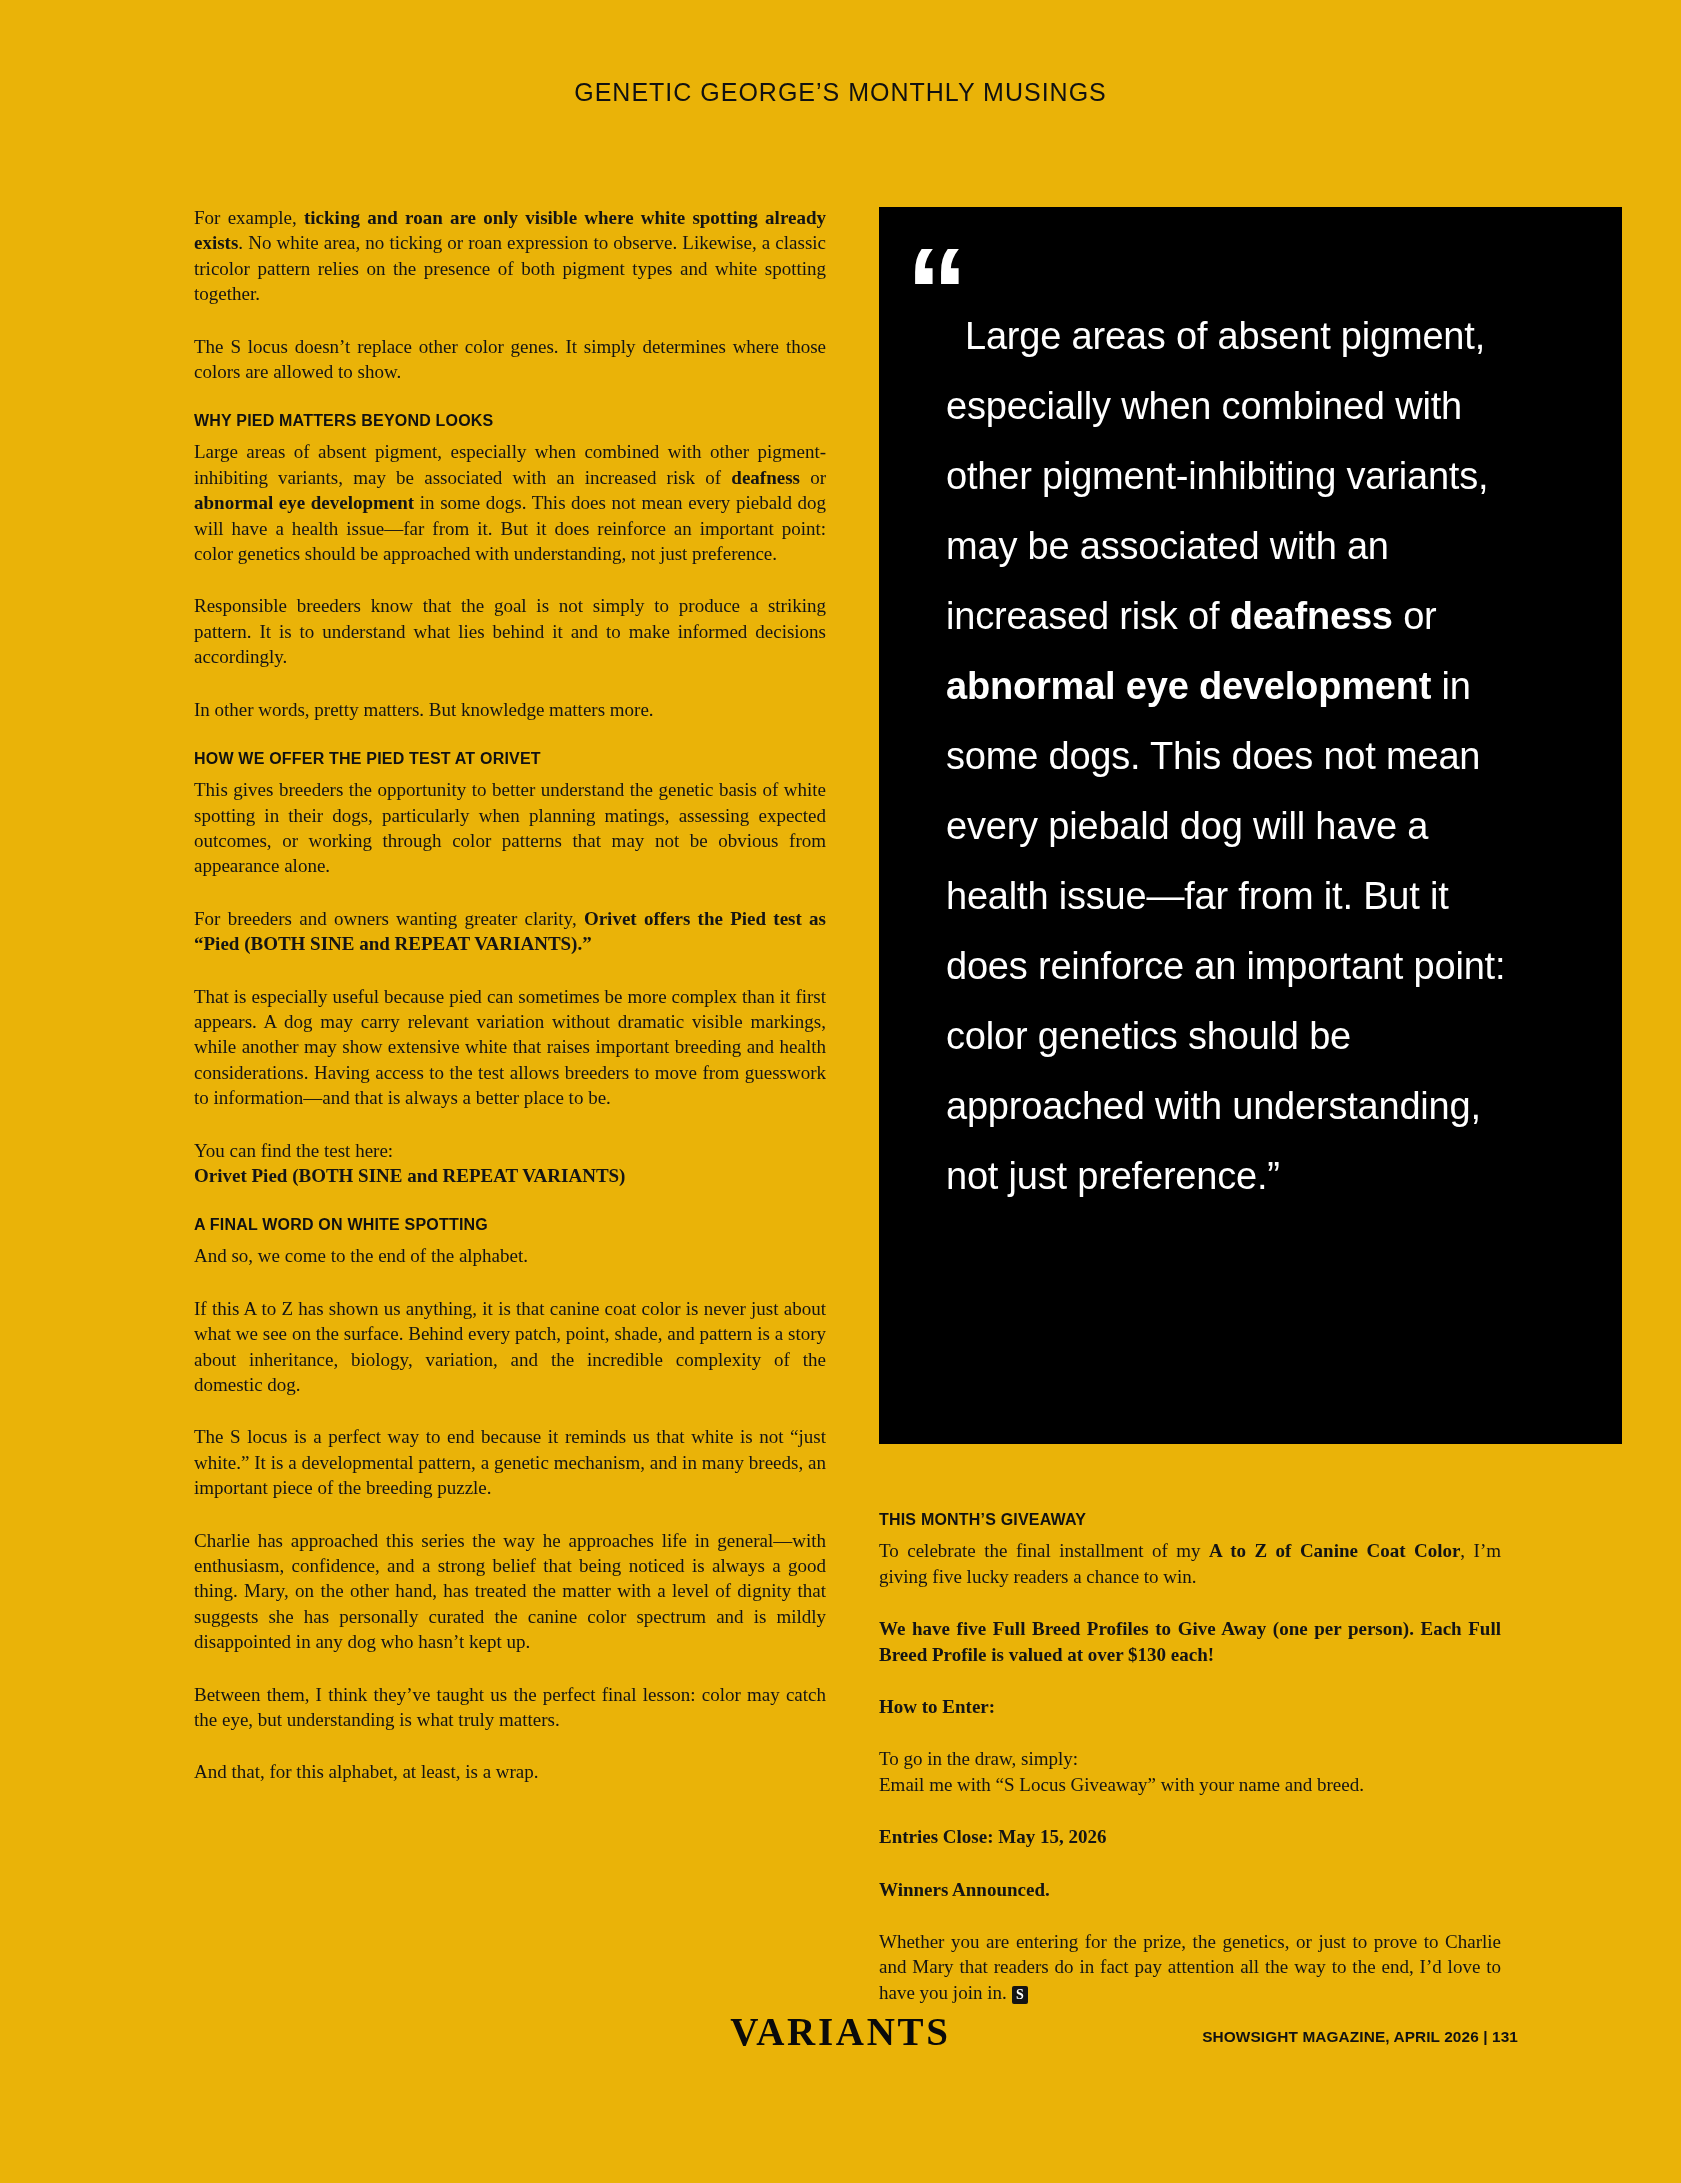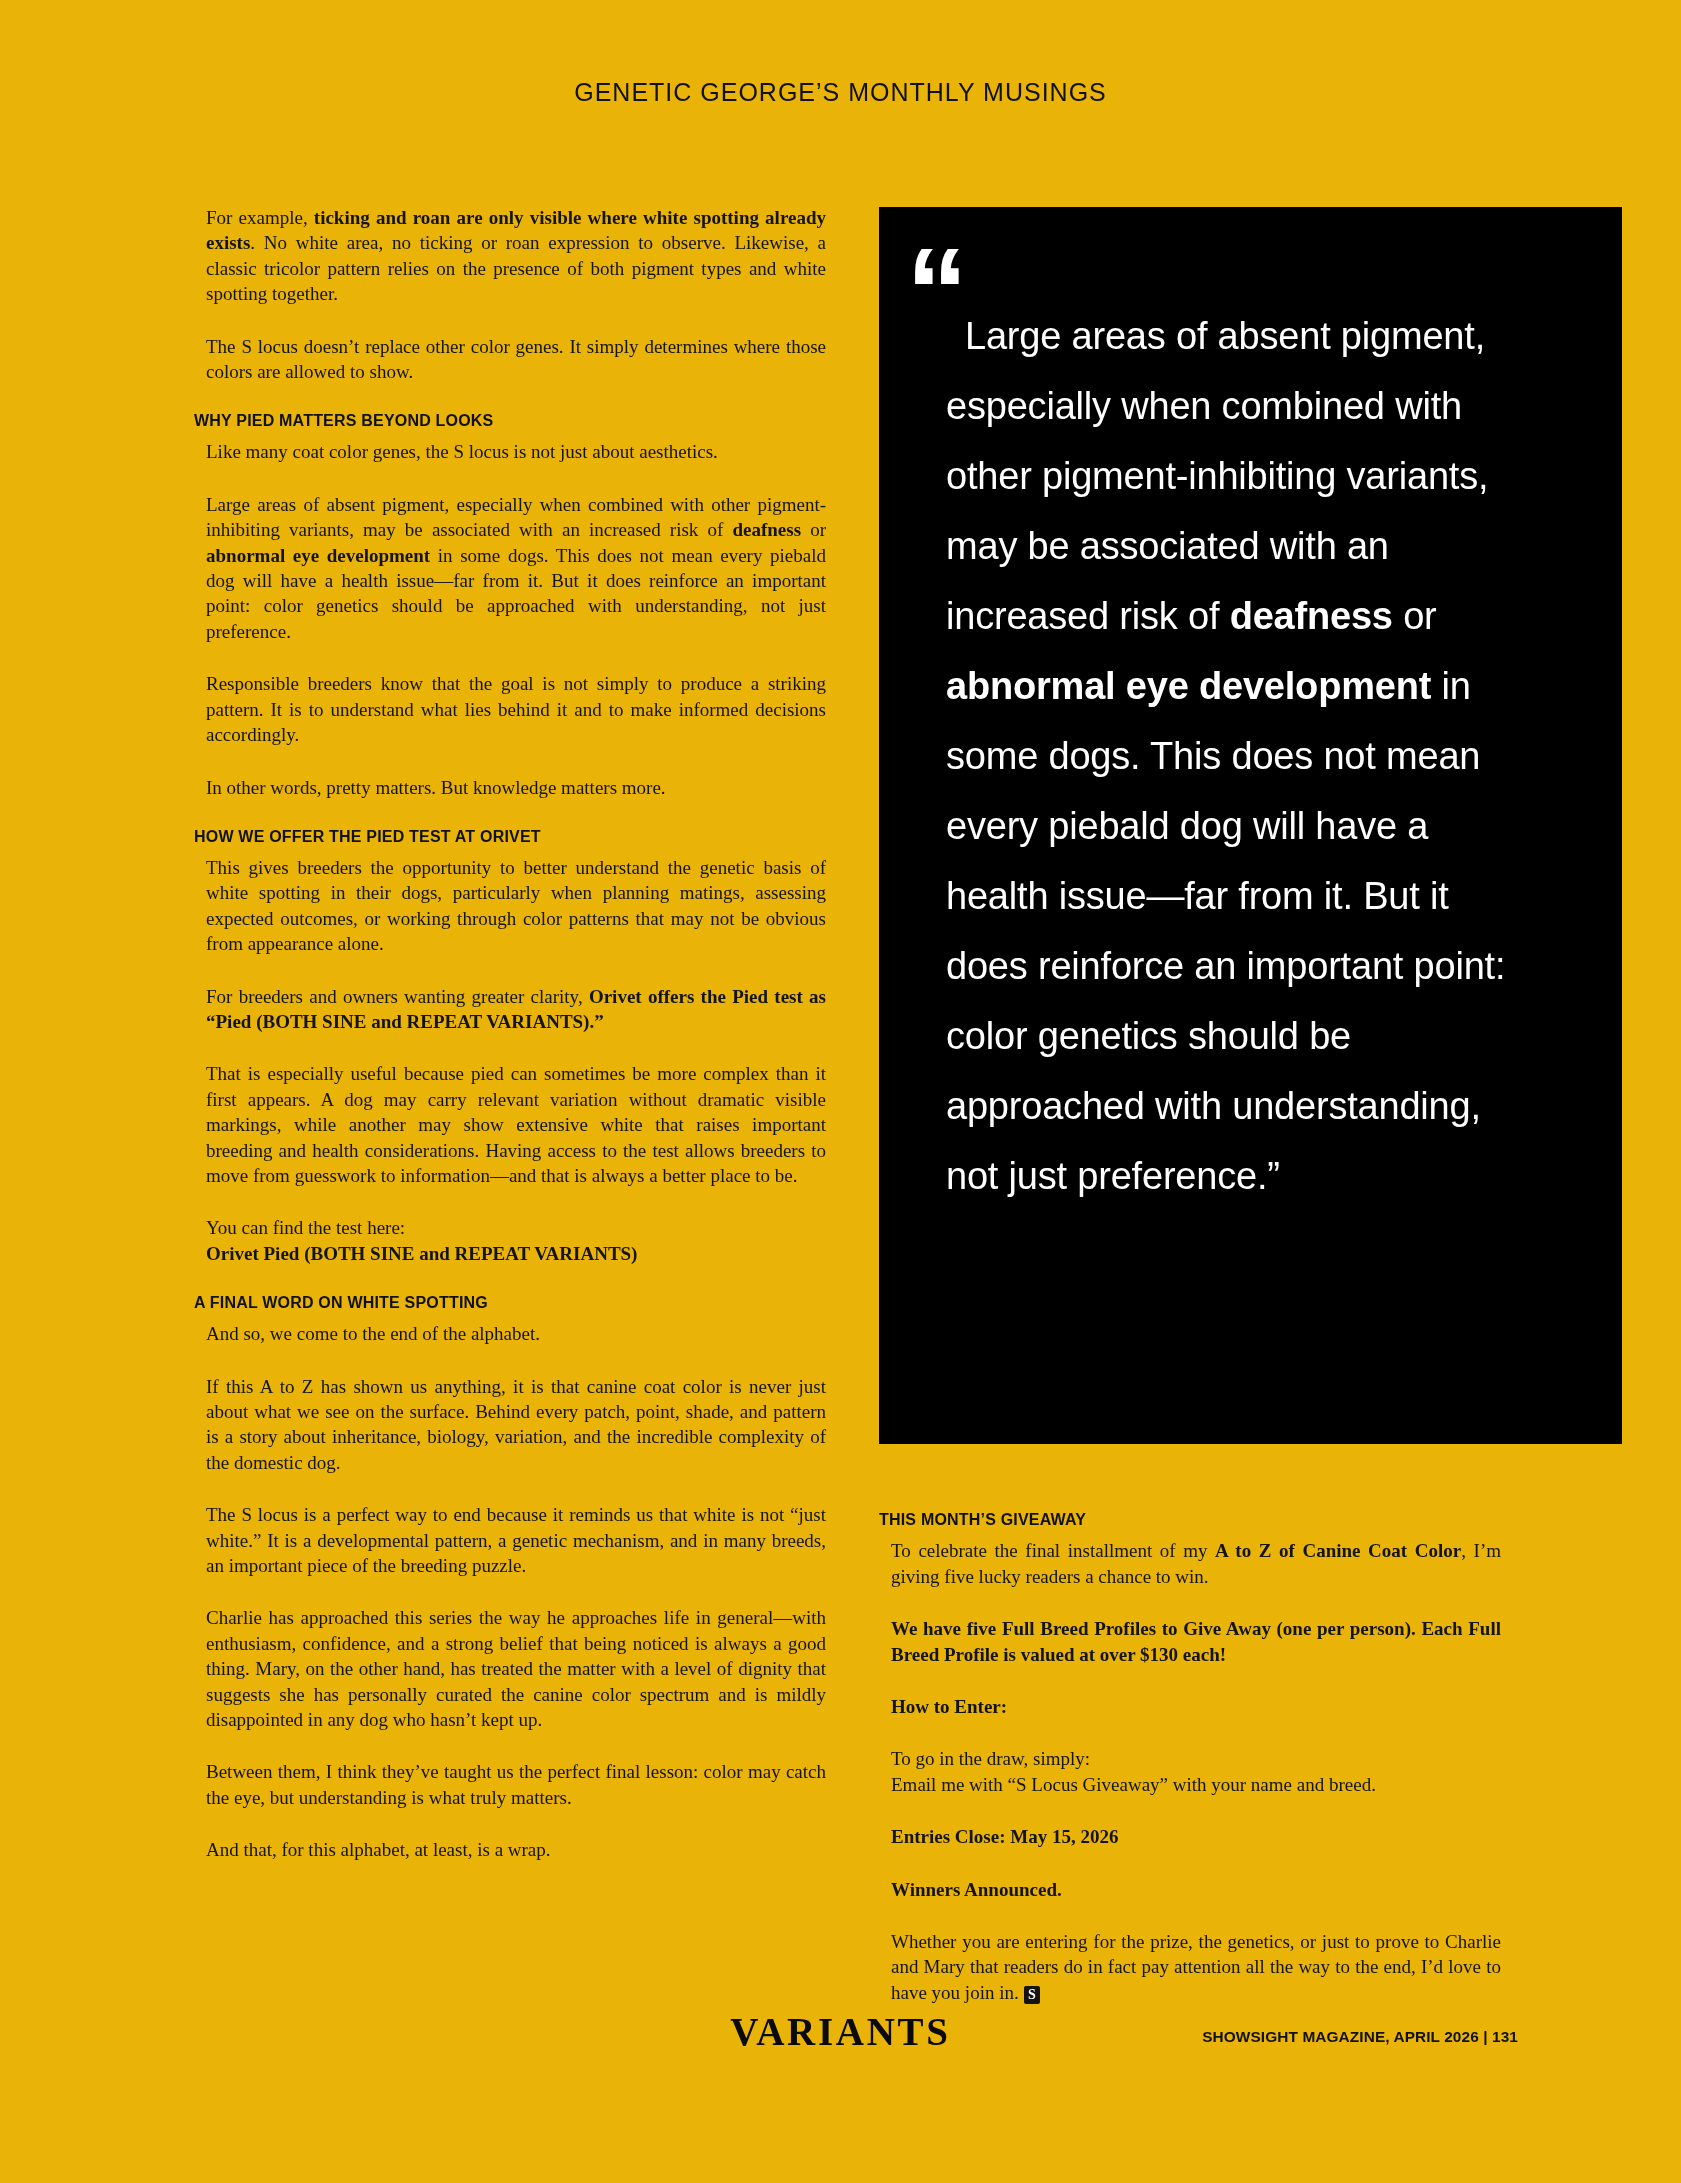--- a/index.html
+++ b/index.html
@@ -20,21 +20,21 @@
     color:#111;
   }
   .left-col {
     position:absolute; left:194px; top:205px; width:632px;
   }
   .giveaway {
     position:absolute; left:879px; top:1505px; width:622px;
   }
   .para {
     font-size:19px; line-height:25.4px;
-    margin:0 0 27px 12px;
+    margin:0 0 27px 0;
     text-align:justify;
     overflow-wrap:break-word; word-break:break-word;
   }
   .para.bold { font-weight:700; }
   .b { font-weight:700; }
   .i { font-style:italic; }
   .subhead {
     font-family:"Liberation Sans", sans-serif;
     font-size:16px; font-weight:700; letter-spacing:0.2px;
     line-height:20px;
@@ -91,21 +91,20 @@
 <body>
 
 <div class="page">
 
   <div class="header-title">GENETIC GEORGE’S MONTHLY MUSINGS</div>
 
   <div class="left-col">
       <p class="para"><span>For example, </span><span class="b">ticking and roan are only visible where white spotting already exists</span><span>. No white area, no ticking or roan expression to observe. Likewise, a classic tricolor pattern relies on the presence of both pigment types and white spotting together.</span></p>
       <p class="para"><span>The S locus doesn’t replace other color genes. It simply determines where those colors are allowed to show.</span></p>
       <div class="subhead">WHY PIED MATTERS BEYOND LOOKS</div>
-      <p class="para"><span>Like many coat color genes, the S locus is not just about aesthetics.</span></p>
       <p class="para"><span>Large areas of absent pigment, especially when combined with other pigment-inhibiting variants, may be associated with an increased risk of </span><span class="b">deafness</span><span> or </span><span class="b">abnormal eye development</span><span> in some dogs. This does not mean every piebald dog will have a health issue—far from it. But it does reinforce an important point: color genetics should be approached with understanding, not just preference.</span></p>
       <p class="para"><span>Responsible breeders know that the goal is not simply to produce a striking pattern. It is to understand what lies behind it and to make informed decisions accordingly.</span></p>
       <p class="para"><span>In other words, pretty matters. But knowledge matters more.</span></p>
       <div class="subhead">HOW WE OFFER THE PIED TEST AT ORIVET</div>
       <p class="para"><span>This gives breeders the opportunity to better understand the genetic basis of white spotting in their dogs, particularly when planning matings, assessing expected outcomes, or working through color patterns that may not be obvious from appearance alone.</span></p>
       <p class="para"><span>For breeders and owners wanting greater clarity, </span><span class="b">Orivet offers the Pied test as “Pied (BOTH SINE and REPEAT VARIANTS).”</span></p>
       <p class="para"><span>That is especially useful because pied can sometimes be more complex than it first appears. A dog may carry relevant variation without dramatic visible markings, while another may show extensive white that raises important breeding and health considerations. Having access to the test allows breeders to move from guesswork to information—and that is always a better place to be.</span></p>
       <p class="para"><span>You can find the test here:</span><br><span class="b">Orivet Pied (BOTH SINE and REPEAT VARIANTS)</span><br></p>
       <div class="subhead">A FINAL WORD ON WHITE SPOTTING</div>
       <p class="para"><span>And so, we come to the end of the alphabet.</span></p>

